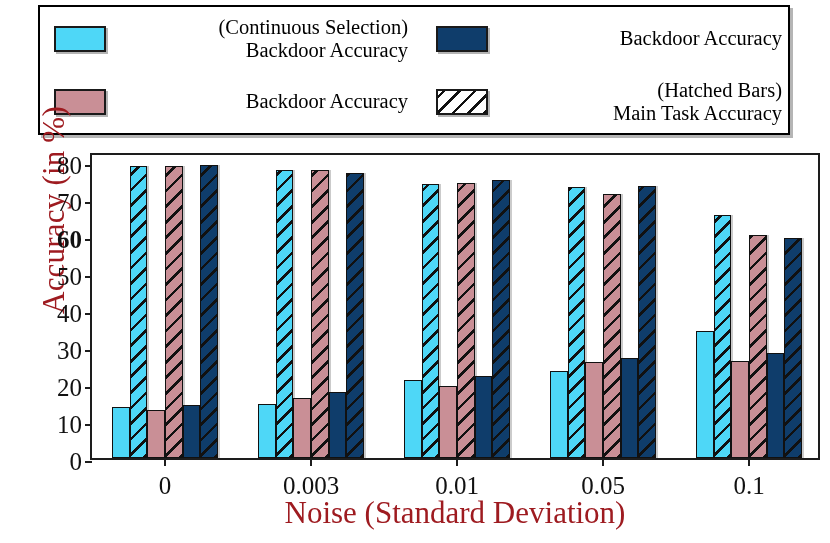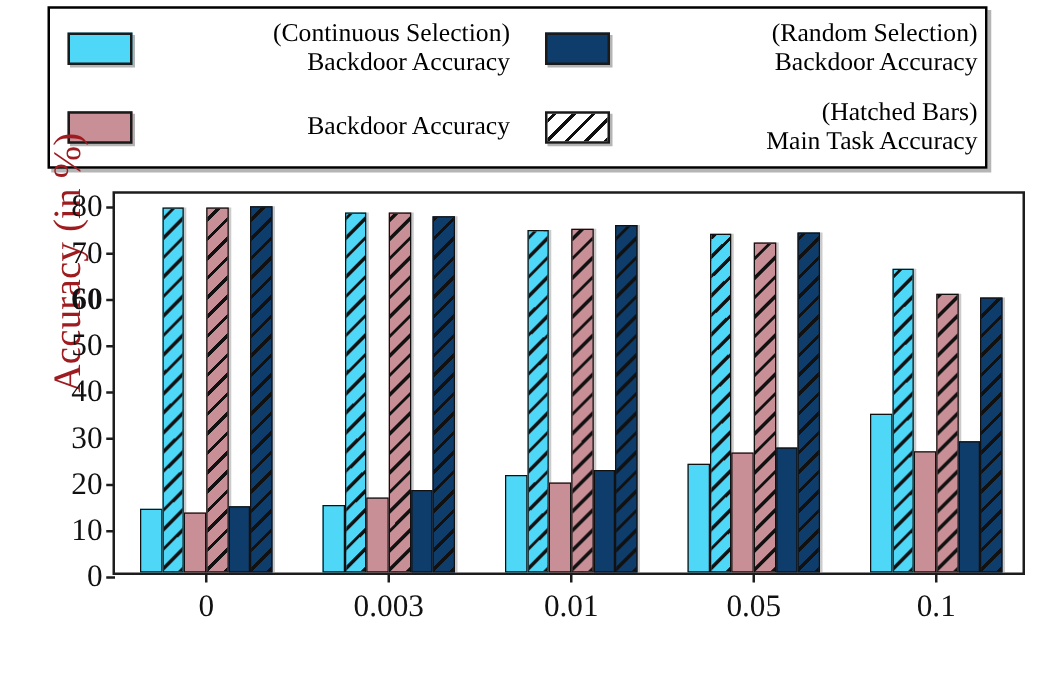--- a/index.html
+++ b/index.html
@@ -70,21 +70,20 @@
         <span class="swatch" style="background: rgb(78, 215, 247);"></span>
         <span class="legend-label">
           <span class="l1">(Continuous Selection)</span>
           <span class="l2">Backdoor Accuracy</span>
         </span>
       </div>
 
       <div class="legend-cell right">
         <span class="swatch" style="background: rgb(15, 61, 107);"></span>
         <span class="legend-label">
-          <span class="l1">(Random Selection)</span>
           <span class="l2">Backdoor Accuracy</span>
         </span>
       </div>
 
       <div class="legend-cell">
         <span class="swatch" style="background: rgb(201, 143, 150);"></span>
         <span class="legend-label">
           <span class="l2">Backdoor Accuracy</span>
         </span>
       </div>
@@ -94,20 +93,21 @@
         <span class="legend-label">
           <span class="l1">(Hatched Bars)</span>
           <span class="l2">Main Task Accuracy</span>
         </span>
       </div>
 
     </div>
   </div>
 
   <div id="ylabel">Accuracy (in %)</div>
+  <div id="xlabel">Noise (Standard Deviation)</div>
 
   <div id="plot">
     <div id="plotinner">
         <div class="ytickmark" style="top: 306px;"></div>
         <div class="ytick" style="top: 307px;">0</div>
         <div class="ytickmark" style="top: 269.012px;"></div>
         <div class="ytick" style="top: 270.012px;">10</div>
         <div class="ytickmark" style="top: 232.024px;"></div>
         <div class="ytick" style="top: 233.024px;">20</div>
         <div class="ytickmark" style="top: 195.036px;"></div>

